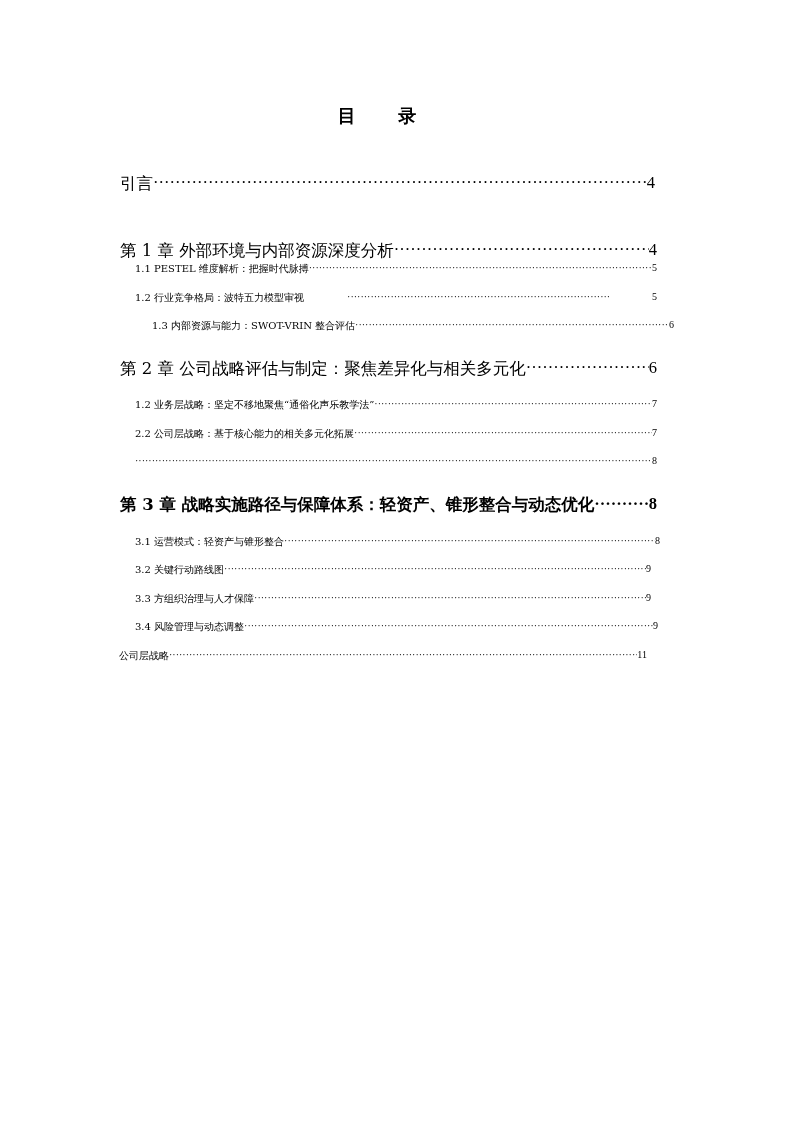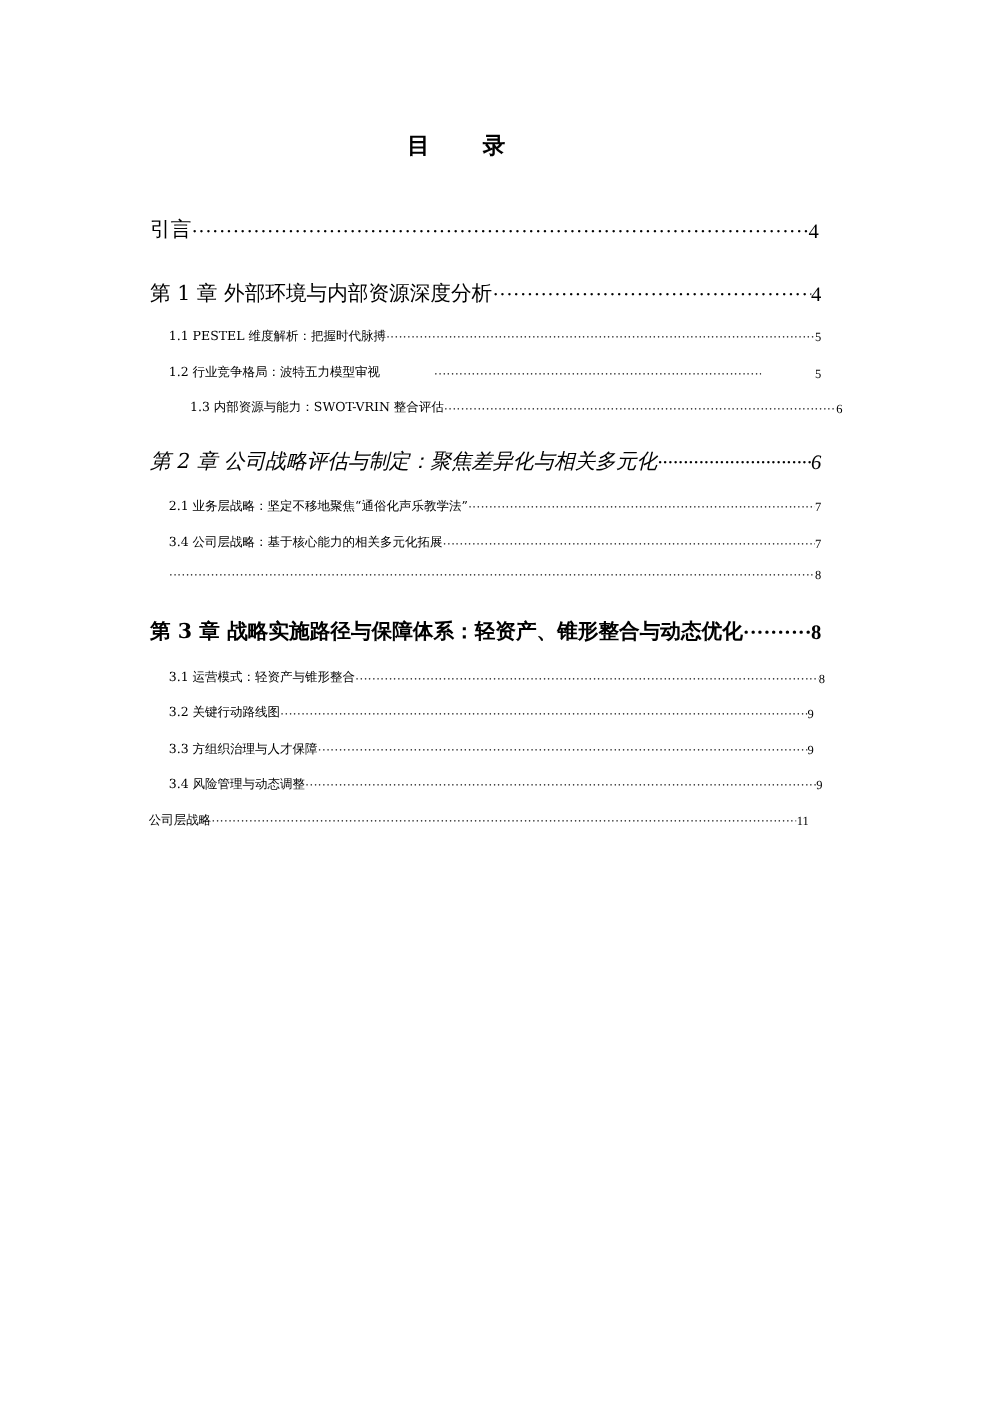--- a/index.html
+++ b/index.html
@@ -1,68 +1,68 @@
 <!DOCTYPE html>
 <html><head>
 <meta charset="utf-8">
 <style>
   html,body{margin:0;padding:0;background:#ffffff;}
   body{width:793px;height:1122px;position:relative;overflow:hidden;font-family:"DejaVu Serif","Liberation Serif",serif;color:#000;}
-  .title{position:absolute;top:104px;left:0;width:730px;text-align:center;font-family:"DejaVu Sans","Liberation Sans",sans-serif;font-weight:bold;font-size:18px;letter-spacing:18px;text-indent:18px;}
-  .toc-line{position:absolute;display:flex;align-items:flex-end;white-space:nowrap;}
+  .title{position:absolute;top:104px;left:12px;width:730px;text-align:center;font-family:"DejaVu Sans","Liberation Sans",sans-serif;font-weight:bold;font-size:18px;letter-spacing:18px;text-indent:18px;}
+  .toc-line{position:absolute;display:flex;align-items:flex-start;white-space:nowrap;}
   .toc-line .label{flex:0 0 auto;}
   .toc-line .leader{flex:1 1 auto;overflow:hidden;font-family:"Liberation Serif",serif;letter-spacing:0px;}
   .toc-line .leader::before{content:"··································································································································································";}
   .toc-line .page{flex:0 0 auto;font-family:"Liberation Serif",serif;}
   .ch{font-size:16.5px;}
   .sec{font-size:10px;}
 </style>
 </head>
 <body>
 
 <div class="title">目  录</div>
 
 <div id="toc">
     <div class="toc-line ch" style="top: 173px; left: 120px; width: 535px;">
       <span class="label">引言 </span>
       <span class="leader"></span>
       <span class="page">4</span>
     </div>
-    <div class="toc-line ch" style="top: 224px; left: 120px; width: 537px;">
+    <div class="toc-line ch" style="top: 240px; left: 120px; width: 537px;">
       <span class="label">第 1 章  外部环境与内部资源深度分析</span>
       <span class="leader"></span>
       <span class="page">4</span>
     </div>
     <div class="toc-line sec" style="top: 262px; left: 135px; width: 522px;">
       <span class="label">1.1 PESTEL 维度解析：把握时代脉搏</span>
       <span class="leader"></span>
       <span class="page">5</span>
     </div>
     <div class="toc-line sec" style="top: 291px; left: 135px; width: 522px; gap: 43px;">
       <span class="label">1.2  行业竞争格局：波特五力模型审视</span>
       <span class="leader"></span>
       <span class="page">5</span>
     </div>
     <div class="toc-line sec" style="top: 319px; left: 152px; width: 522px;">
       <span class="label">1.3  内部资源与能力：SWOT-VRIN 整合评估</span>
       <span class="leader"></span>
       <span class="page">6</span>
     </div>
-    <div class="toc-line ch" style="top: 358px; left: 120px; width: 537px; font-style: italic;">
+    <div class="toc-line ch" style="top: 358px; left: 120px; width: 537px;">
       <span class="label">第 2 章  公司战略评估与制定：聚焦差异化与相关多元化</span>
       <span class="leader"></span>
       <span class="page">6</span>
     </div>
     <div class="toc-line sec" style="top: 398px; left: 135px; width: 522px;">
-      <span class="label">2.1  业务层战略：坚定不移地聚焦“通俗化声乐教学法” </span>
+      <span class="label">1.2  业务层战略：坚定不移地聚焦“通俗化声乐教学法” </span>
       <span class="leader"></span>
       <span class="page">7</span>
     </div>
     <div class="toc-line sec" style="top: 427px; left: 135px; width: 522px;">
-      <span class="label">3.4  公司层战略：基于核心能力的相关多元化拓展</span>
+      <span class="label">2.2  公司层战略：基于核心能力的相关多元化拓展</span>
       <span class="leader"></span>
       <span class="page">7</span>
     </div>
     <div class="toc-line sec" style="top: 455px; left: 135px; width: 522px;">
       <span class="leader"></span>
       <span class="page">8</span>
     </div>
     <div class="toc-line ch" style="top: 494px; left: 120px; width: 537px; font-weight: bold;">
       <span class="label">第 3 章  战略实施路径与保障体系：轻资产、锥形整合与动态优化</span>
       <span class="leader"></span>

